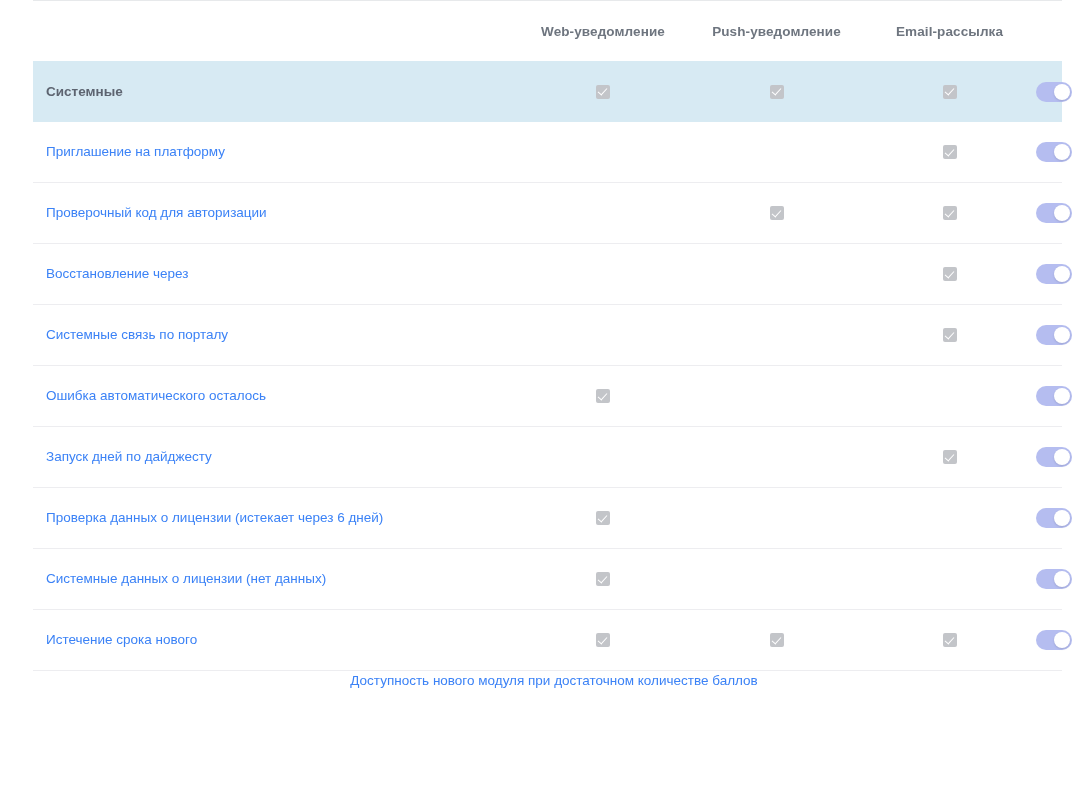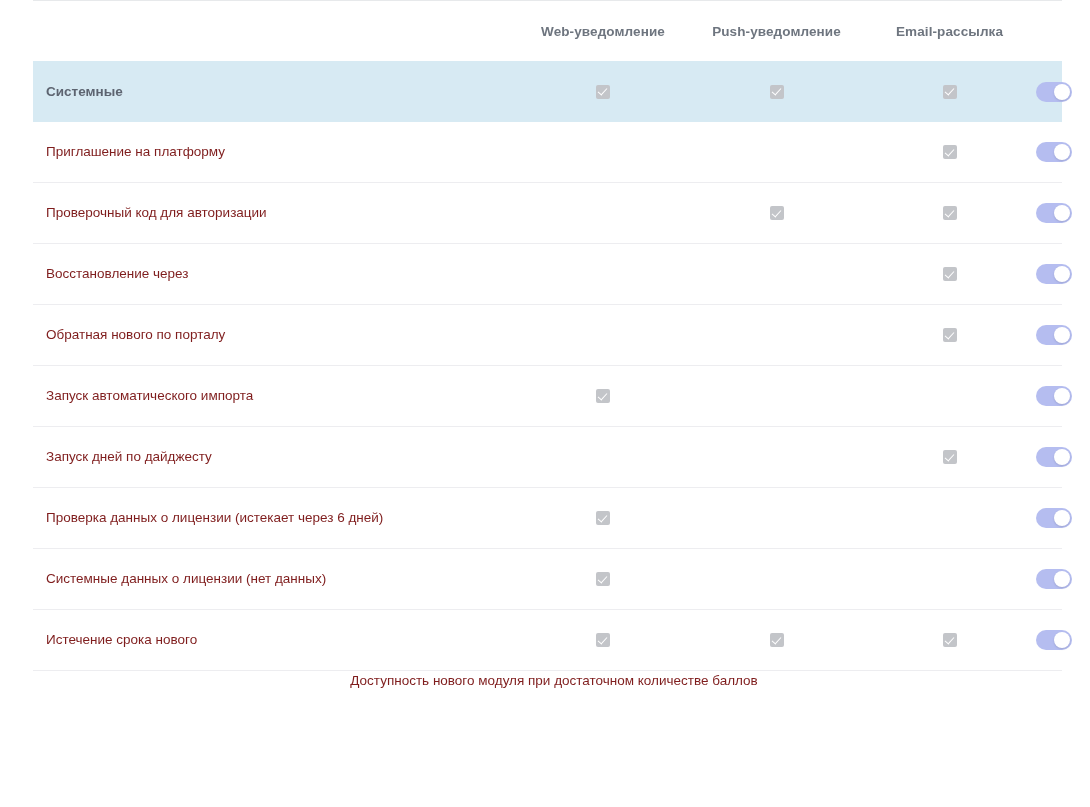--- a/index.html
+++ b/index.html
@@ -54,21 +54,21 @@
   .row.data-row.tall {
     min-height: 73px;
     flex-direction: column;
   }
 
   .cell-label {
     flex: 0 0 483px;
     padding-left: 13px;
     box-sizing: border-box;
     font-size: 13.5px;
-    color: #7f1d1d;
+    color: #3b82f6;
     line-height: 1.45;
   }
 
   .group-row .cell-label {
     font-weight: bold;
     color: #5d6470;
     font-size: 13.5px;
   }
 
   .cell-col {
@@ -219,38 +219,38 @@
         <div class="cell-col">
           <span class="checkbox"></span>
         </div>
         <div class="cell-toggle">
           <span class="toggle">
             <span class="knob"></span>
           </span>
         </div>
       </div>
       <div class="row data-row">
-        <div class="cell-label">Обратная нового по порталу</div>
-        <div class="cell-col first-col">
-          <span class="checkbox empty"></span>
-        </div>
-        <div class="cell-col">
-          <span class="checkbox empty"></span>
-        </div>
-        <div class="cell-col">
-          <span class="checkbox"></span>
-        </div>
-        <div class="cell-toggle">
-          <span class="toggle">
-            <span class="knob"></span>
-          </span>
-        </div>
-      </div>
-      <div class="row data-row">
-        <div class="cell-label">Запуск автоматического импорта</div>
+        <div class="cell-label">Системные связь по порталу</div>
+        <div class="cell-col first-col">
+          <span class="checkbox empty"></span>
+        </div>
+        <div class="cell-col">
+          <span class="checkbox empty"></span>
+        </div>
+        <div class="cell-col">
+          <span class="checkbox"></span>
+        </div>
+        <div class="cell-toggle">
+          <span class="toggle">
+            <span class="knob"></span>
+          </span>
+        </div>
+      </div>
+      <div class="row data-row">
+        <div class="cell-label">Ошибка автоматического осталось</div>
         <div class="cell-col first-col">
           <span class="checkbox"></span>
         </div>
         <div class="cell-col">
           <span class="checkbox empty"></span>
         </div>
         <div class="cell-col">
           <span class="checkbox empty"></span>
         </div>
         <div class="cell-toggle">

